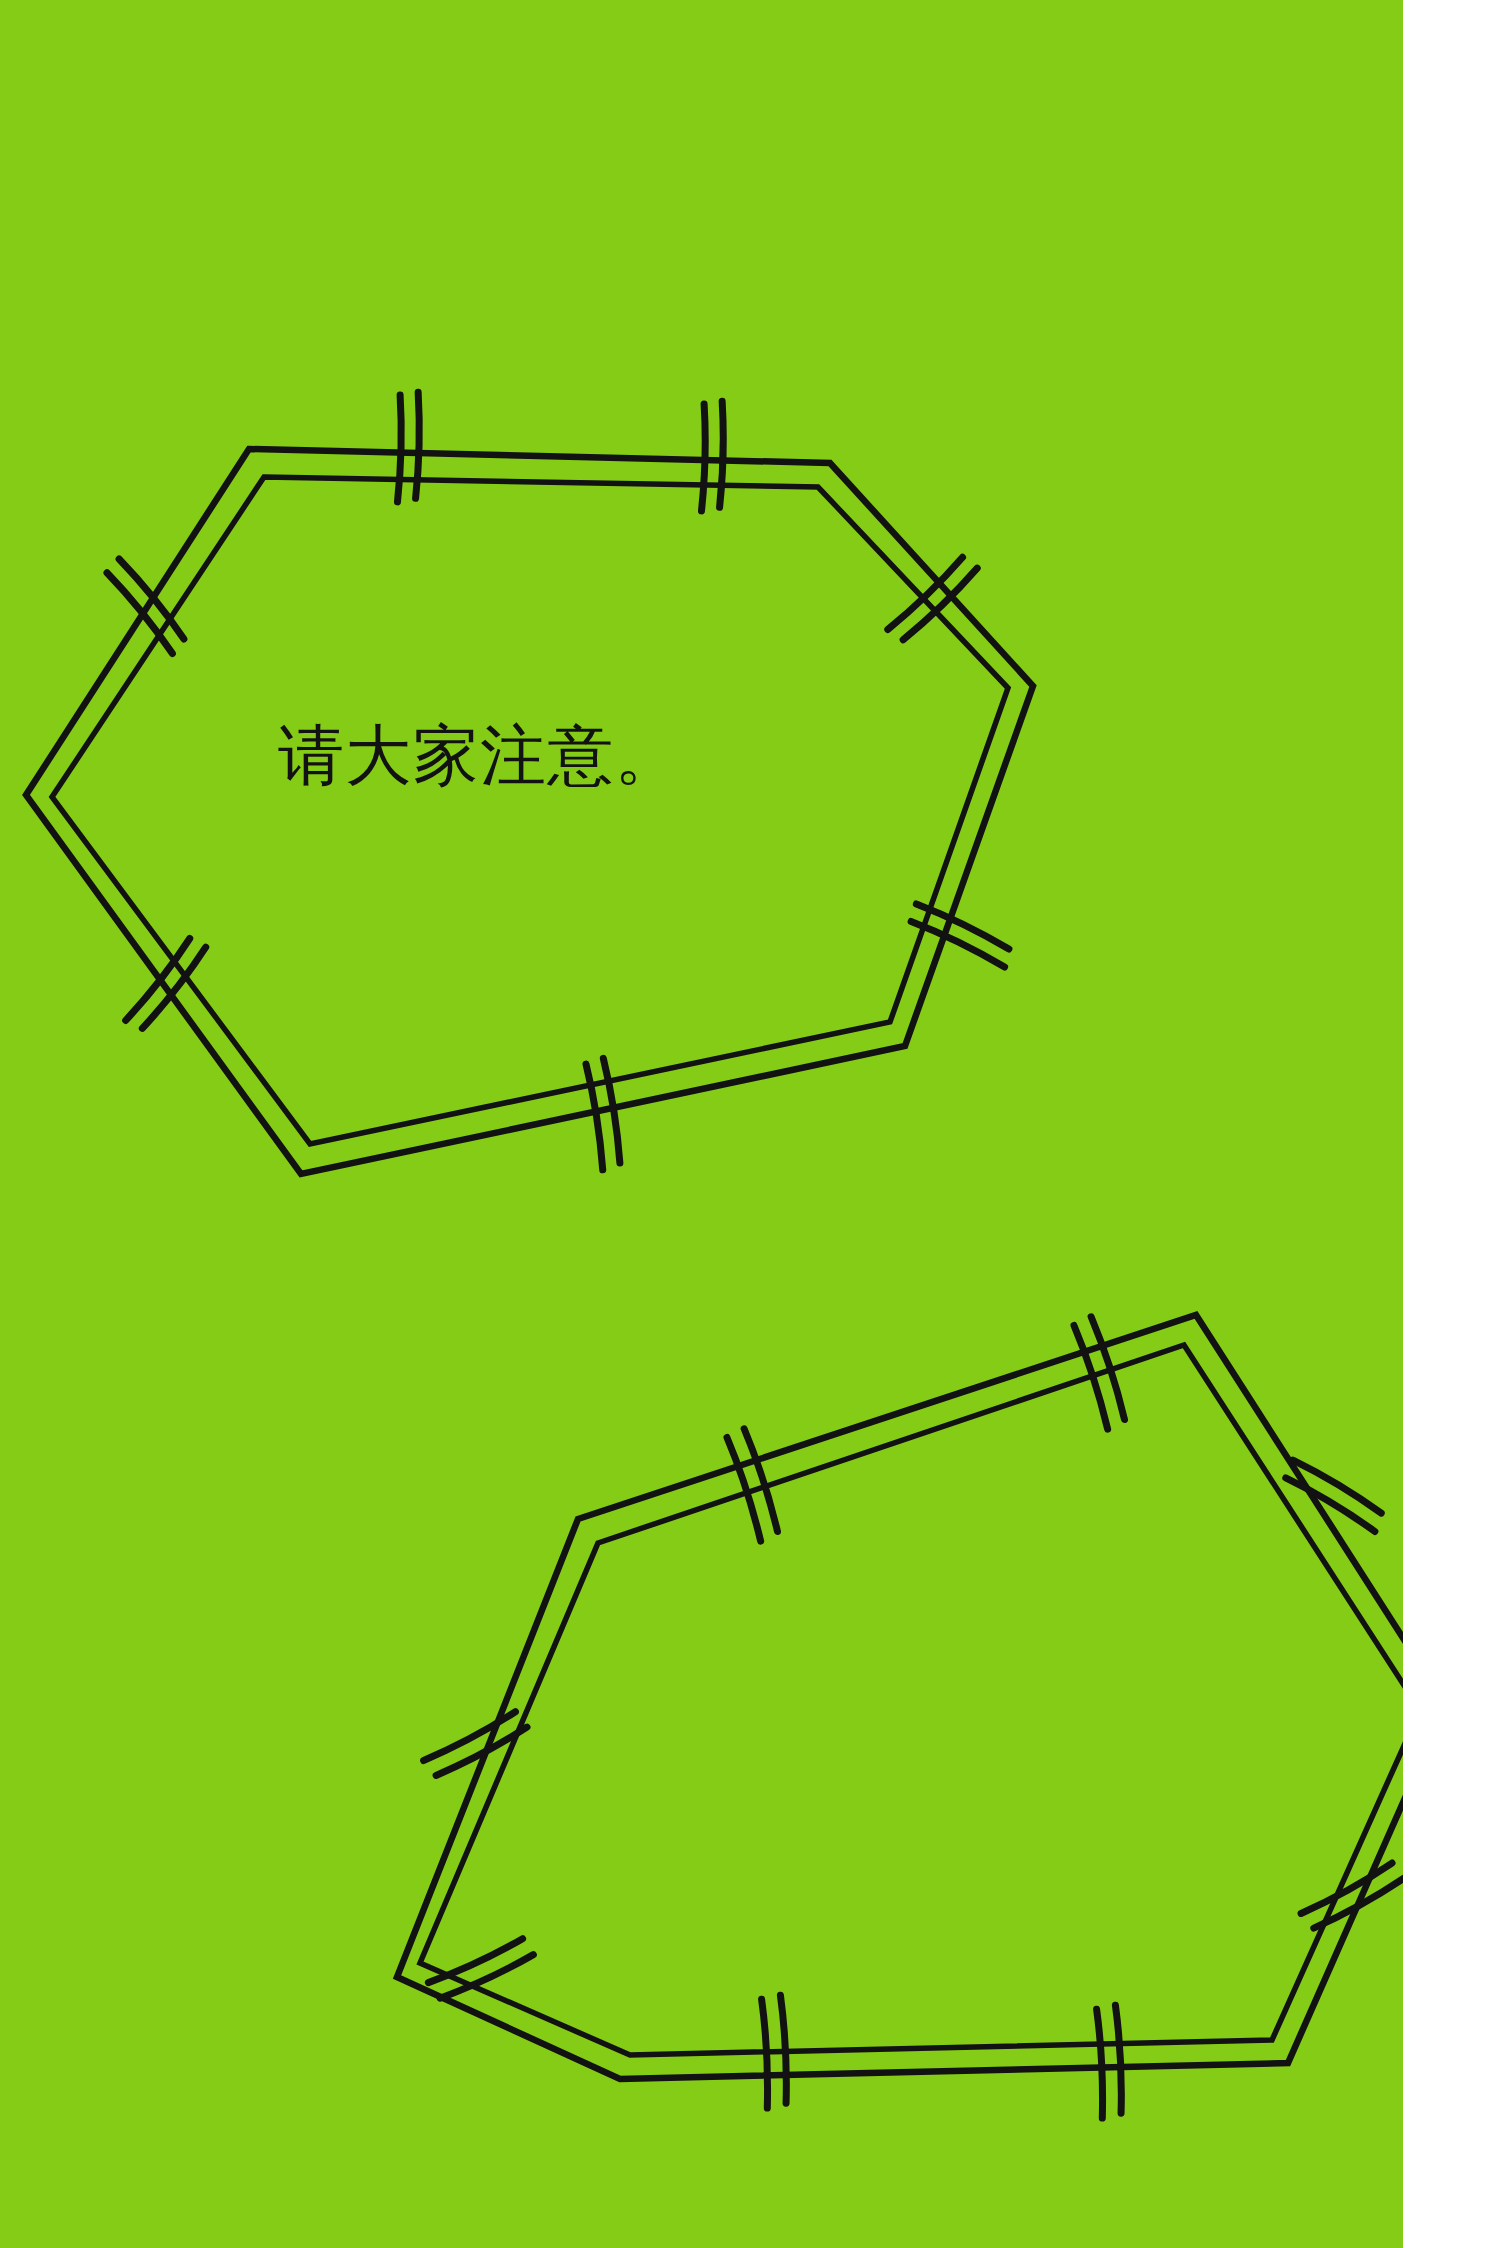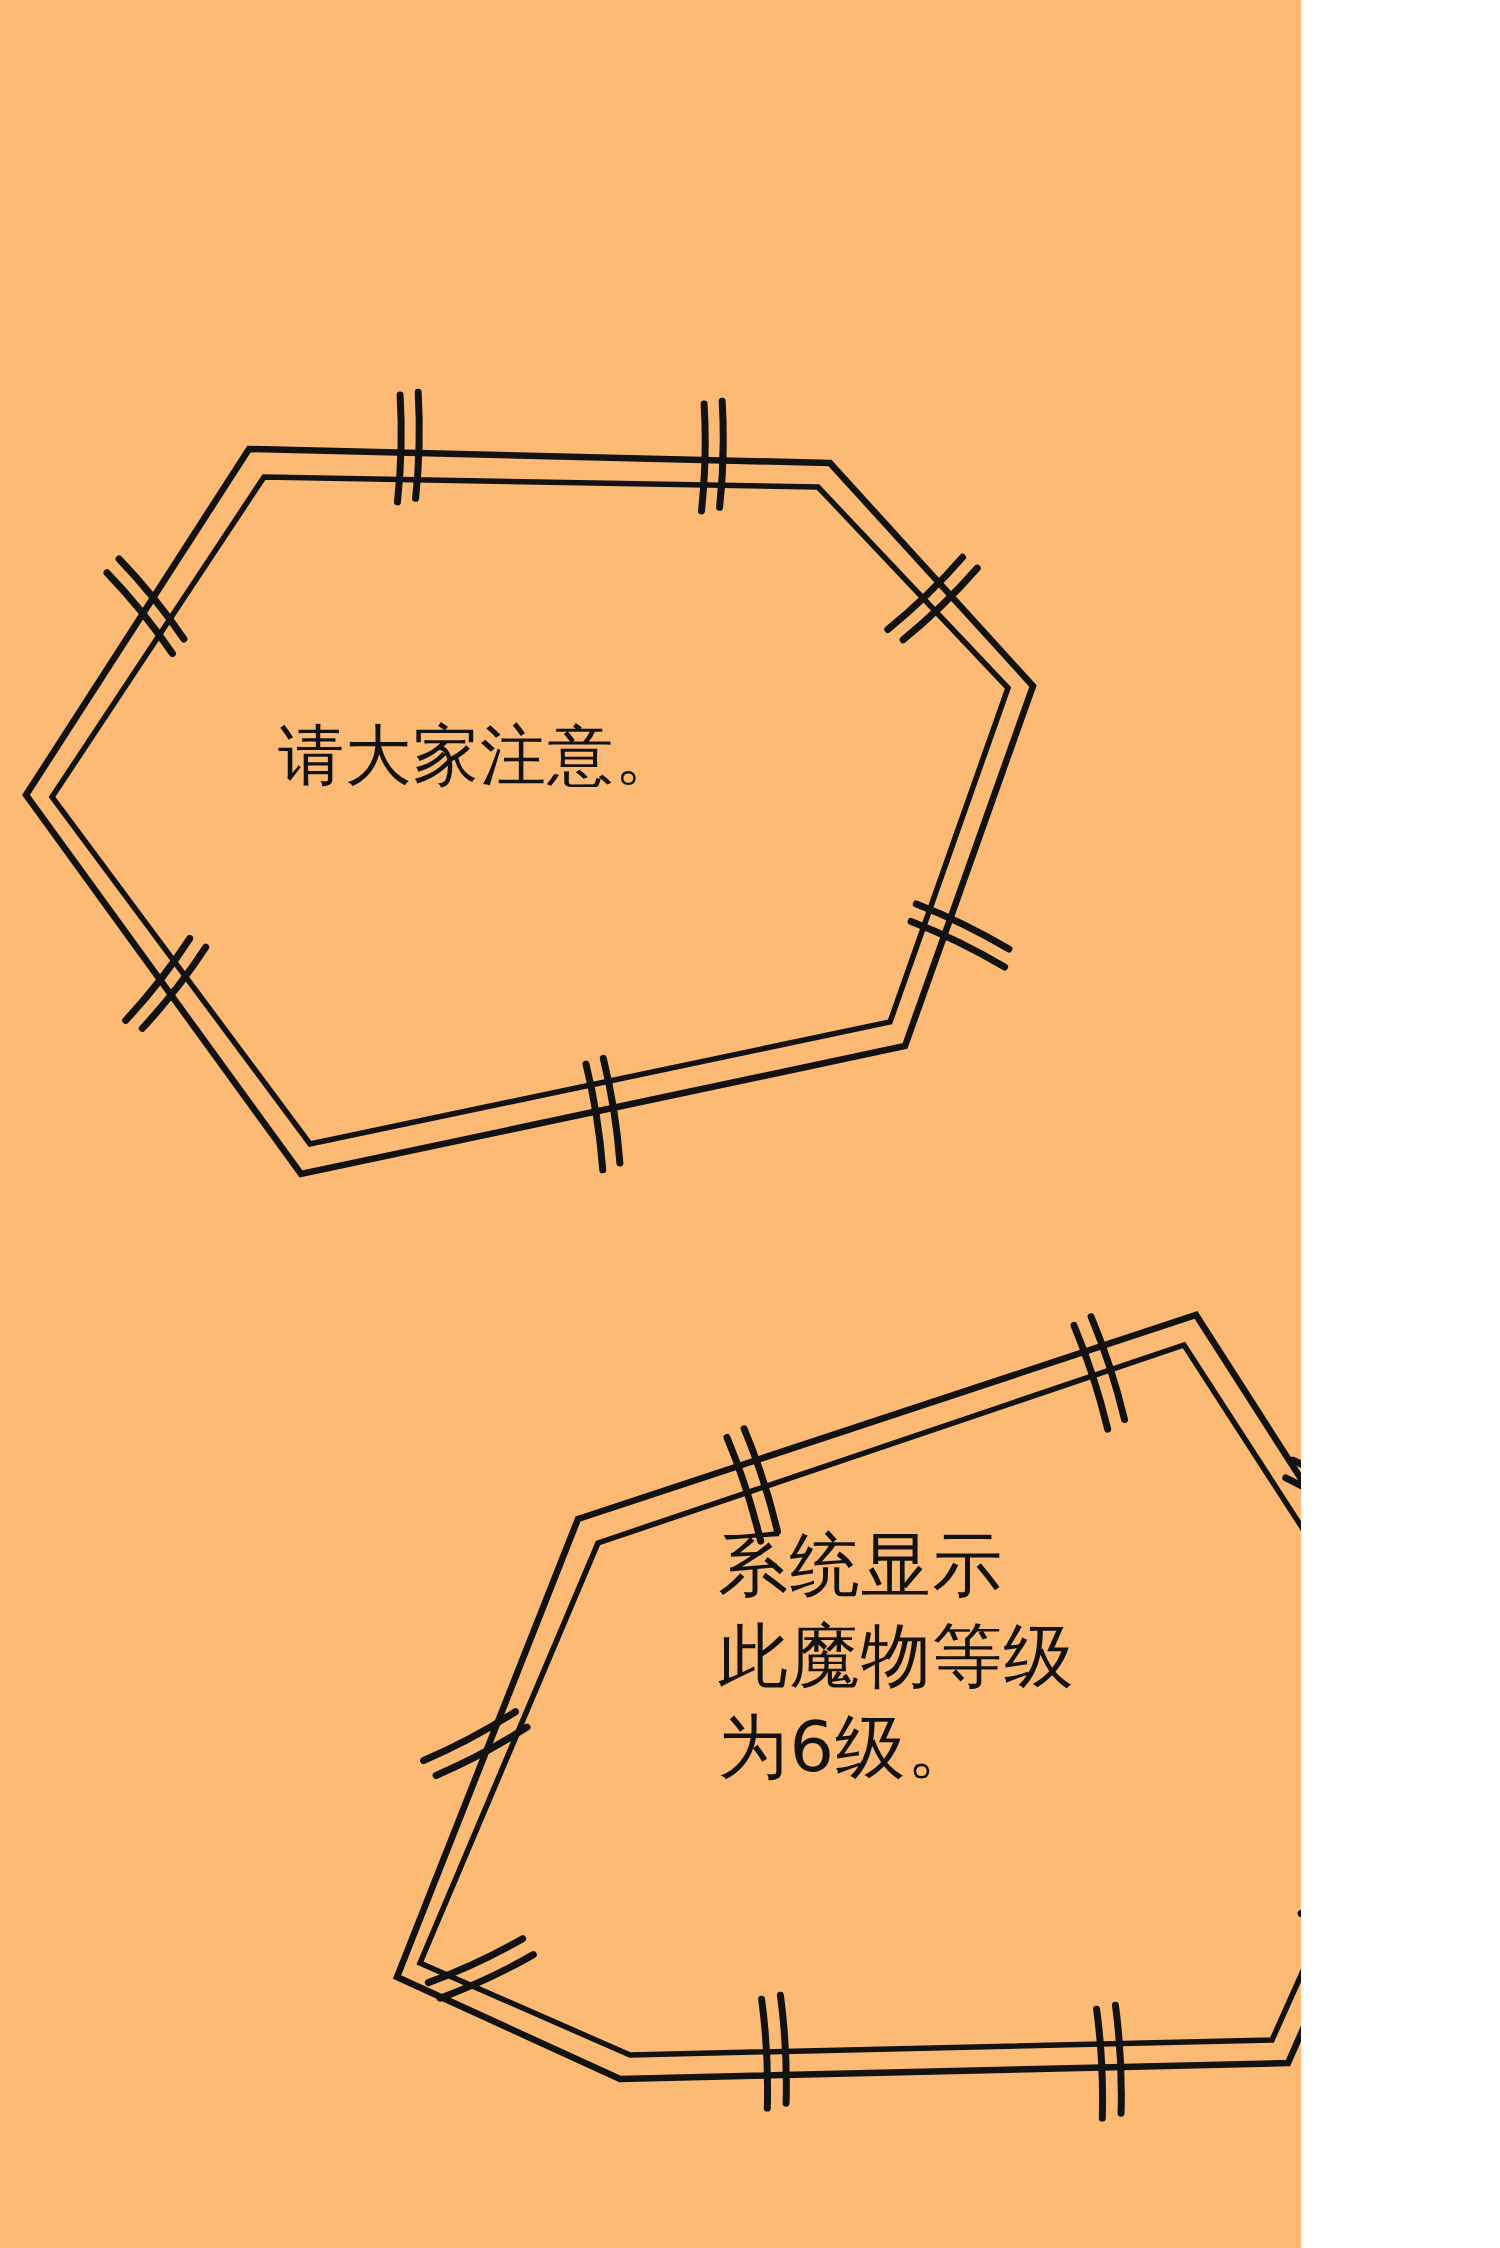--- a/index.html
+++ b/index.html
@@ -5,23 +5,23 @@
   html, body {
     margin: 0;
     padding: 0;
     background: #ffffff;
   }
   body {
     font-family: "DejaVu Sans", "Liberation Sans", sans-serif;
   }
   #panel {
     position: relative;
-    width: 1301px;
+    width: 1403px;
     height: 2248px;
-    background: #fdba74;
+    background: #84cc16;
     overflow: hidden;
   }
   #panel-svg {
     position: absolute;
     left: 0;
     top: 0;
     width: 1500px;
     height: 2248px;
     display: block;
   }
@@ -151,17 +151,14 @@
 
       <g transform="translate(1103,2055) rotate(-3)">
         <path class="tick" d="M -4,-46 C -1,-10 -1,25 -4,63"></path>
         <path class="tick" d="M 15,-49 C 18,-12 18,22 15,59"></path>
       </g>
     </g>
   </svg>
 
   <div class="bubble-text" id="bubble-1-text">请大家注意。</div>
 
-  <div class="bubble-text" id="bubble-2-text">系统显示
-此魔物等级
-为6级。</div>
 
 </div>
 
 </body></html>

